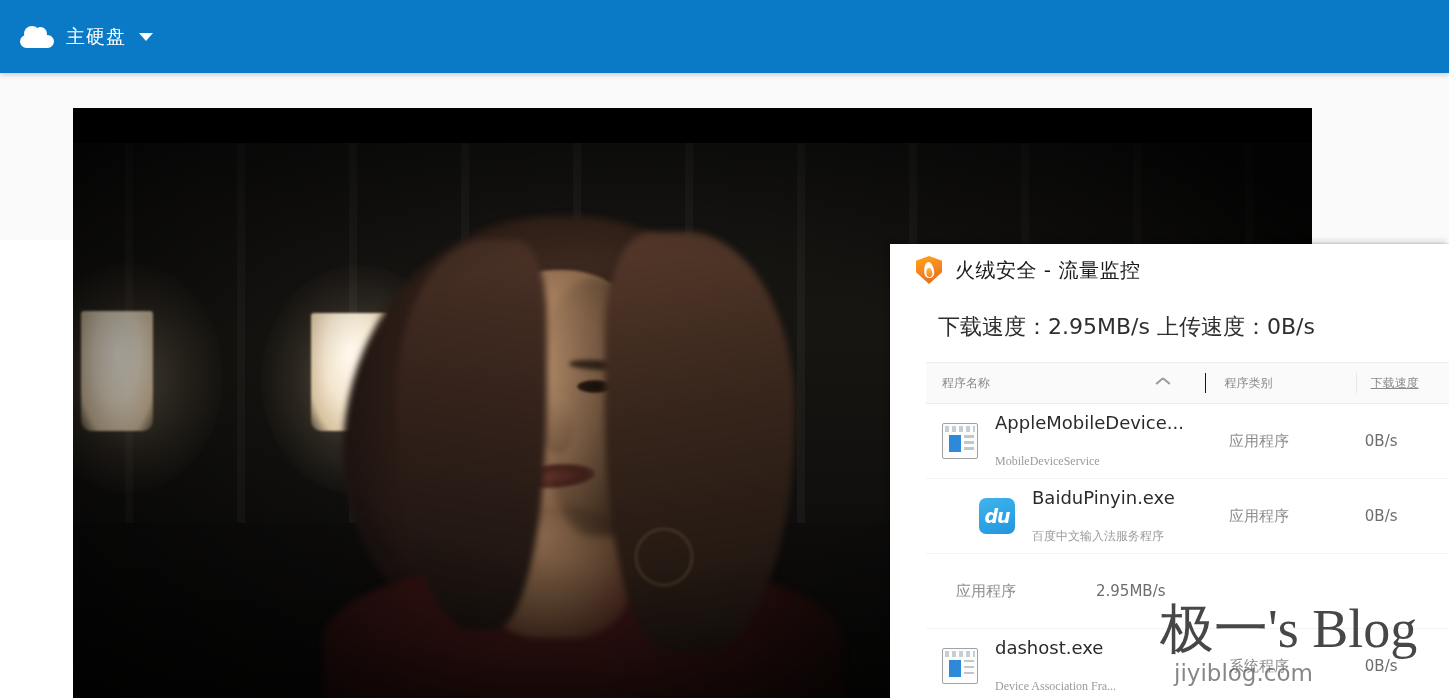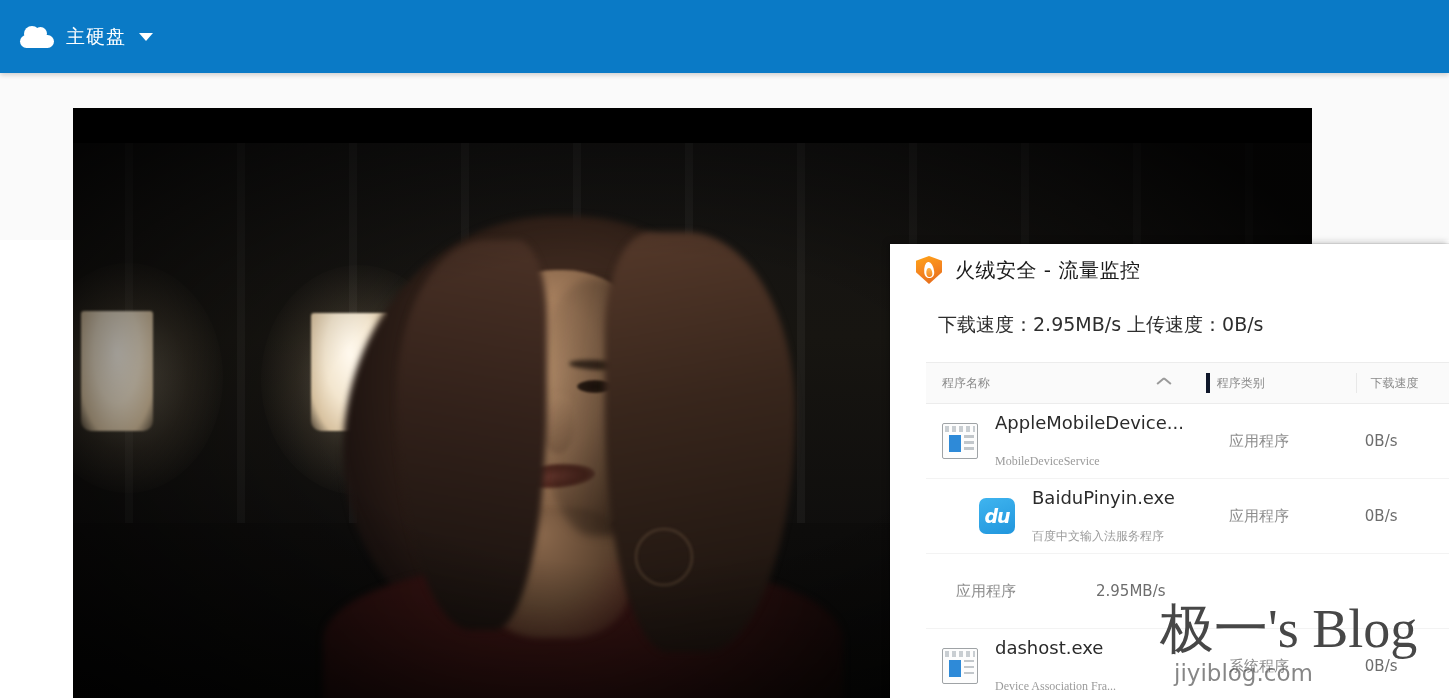--- a/index.html
+++ b/index.html
@@ -198,21 +198,21 @@
     content: ""; position: absolute; left: 2px; top: 6px; width: 6px; height: 9px;
     background: linear-gradient(180deg, #ffb347, #f5861f);
     border-radius: 50% 50% 50% 50% / 65% 65% 45% 45%;
   }
   #panel-title {
     font-size: 20px; color: #1a1a1a; letter-spacing: 0.5px;
     font-family: "DejaVu Sans", "Liberation Sans", sans-serif;
   }
   #speed-line {
     position: absolute; left: 938px; top: 0; left: 48px; top: 68px;
-    font-size: 19px; color: #2e2e2e;
+    font-size: 22px; color: #2e2e2e;
     font-family: "DejaVu Sans", "Liberation Sans", sans-serif;
     white-space: nowrap;
   }
 
   
   #prog-table { position: absolute; left: 36px; top: 118px; width: 523px; }
   #table-head {
     display: flex; align-items: center; height: 42px;
     background: #fafafa; border-top: 1px solid #ececec; border-bottom: 1px solid #ececec;
     font-size: 12px; color: #8a8a8a;
@@ -222,22 +222,22 @@
   .col-name  { width: 282px; padding-left: 16px; display: flex; align-items: center; }
   .col-name .title { flex: 1; }
   .sort-caret {
     width: 14px; height: 9px; margin-right: 14px; position: relative;
   }
   .sort-caret::before, .sort-caret::after {
     content: ""; position: absolute; top: 4px; width: 9px; height: 1.6px; background: #9a9a9a;
   }
   .sort-caret::before { left: 0px; transform: rotate(-40deg); transform-origin: left center; }
   .sort-caret::after  { right: 0px; transform: rotate(40deg); transform-origin: right center; }
-  .col-cat   { width: 140px; padding-left: 7px; border-left: 4px solid #0f172a; height: 20px; display:flex; align-items:center;}
-  .col-speed { width: 101px; padding-left: 14px; border-left: 1px solid #e8e8e8; height: 20px; display:flex; align-items:center;}
+  .col-cat   { width: 140px; padding-left: 18px; border-left: 1px solid #0f172a; height: 20px; display:flex; align-items:center;}
+  .col-speed { width: 101px; padding-left: 14px; border-left: 1px solid #e8e8e8; height: 20px; display:flex; align-items:center;text-decoration:underline;}
 
   .prog-row {
     display: flex; align-items: center; height: 75px; padding-left: 16px;
     border-bottom: 1px solid #f3f3f3;
   }
   .row-name-cell { width: 282px; display: flex; align-items: center; }
   .app-icon { width: 36px; height: 36px; margin-right: 17px; flex: none; position: relative; }
   .name-texts { display: flex; flex-direction: column; justify-content: center; overflow: hidden; }
   .app-name {
     font-size: 18px; color: #2b2b2b; line-height: 24px; white-space: nowrap;

